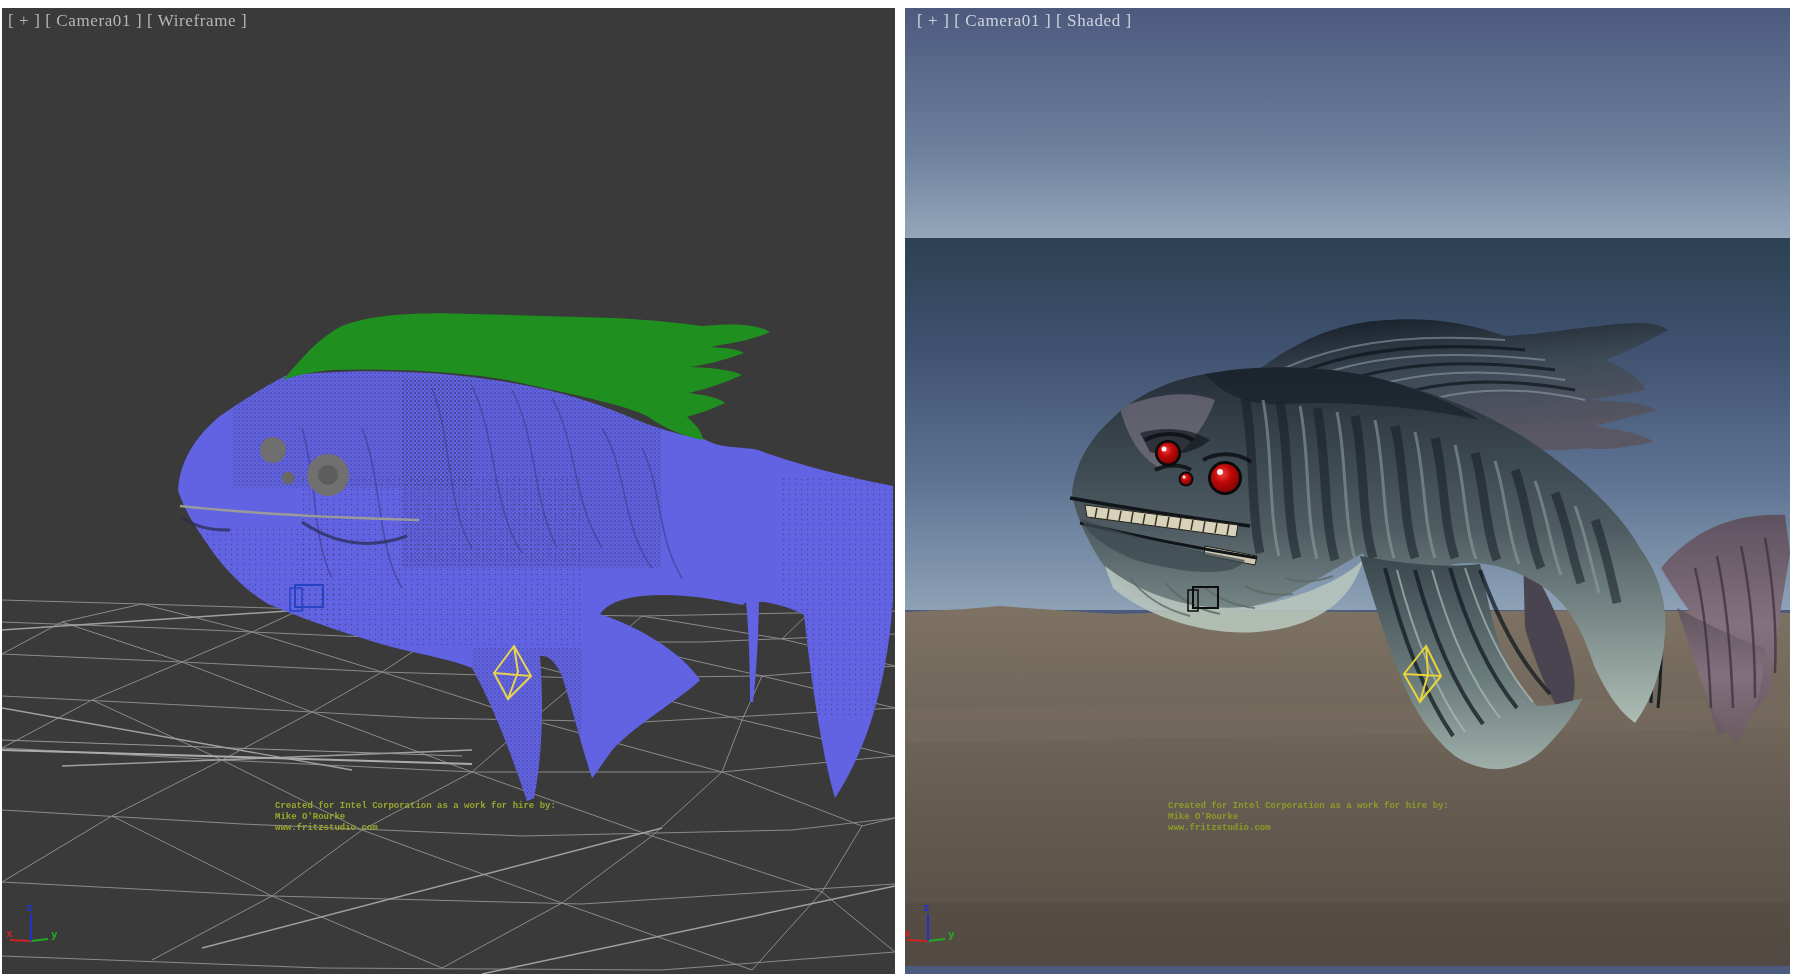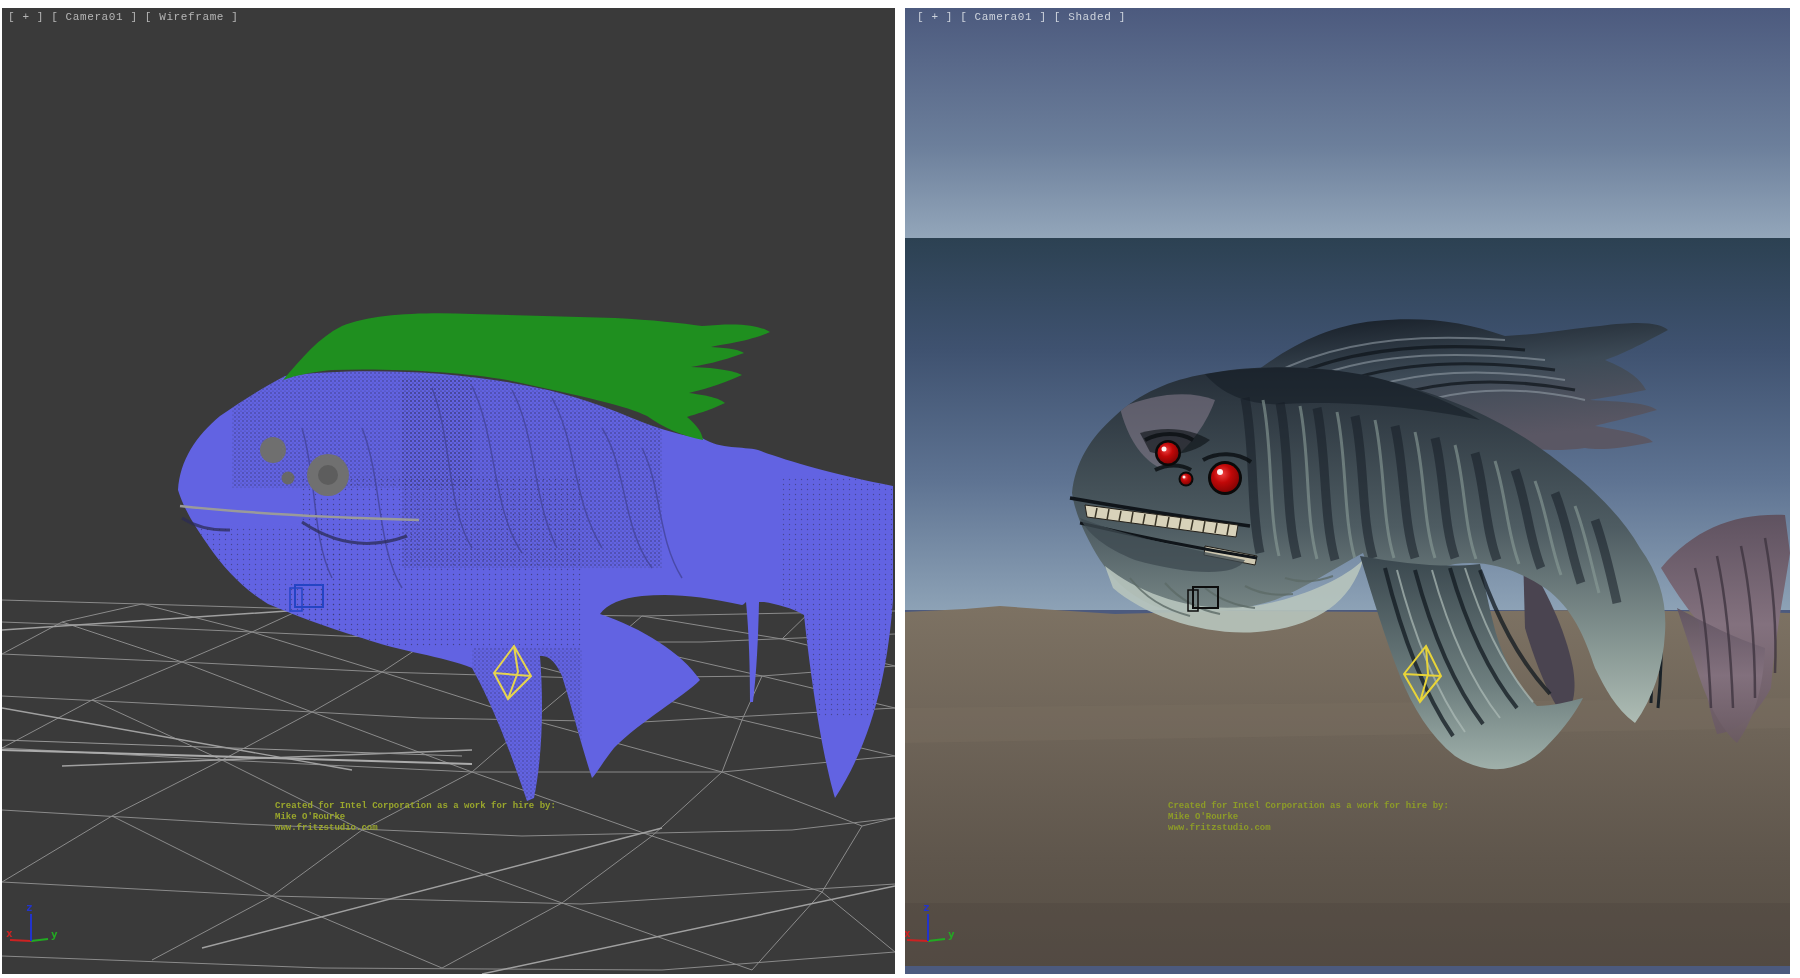--- a/index.html
+++ b/index.html
@@ -8,22 +8,22 @@
     background:#ffffff;
     font-family:"Liberation Sans", sans-serif;
     overflow:hidden;
   }
   .viewport{position:absolute;top:8px;height:966px;overflow:hidden;}
   #vp-left{left:2px;width:893px;background:#3a3a3a;}
   #vp-right{left:905px;width:885px;background:#4c5a7e;}
   .viewport svg{position:absolute;left:0;top:0;}
   .vp-label{
     position:absolute;left:6px;top:3px;
-    font-size:11px;letter-spacing:0.6px;
-    font-family:Liberation Mono, monospace;
+    font-size:17px;letter-spacing:0.6px;
+    font-family:Liberation Serif, serif;
     user-select:none;z-index:5;
   }
   #vp-left .vp-label{color:#b6b6b6;}
   #vp-right .vp-label{color:#ced4dd;padding-left:6px;}
   .credit{
     position:absolute;width:340px;z-index:4;
     font-family:Liberation Mono, monospace;
     font-size:9px;font-weight:bold;line-height:11px;
     letter-spacing:0px;
   }

